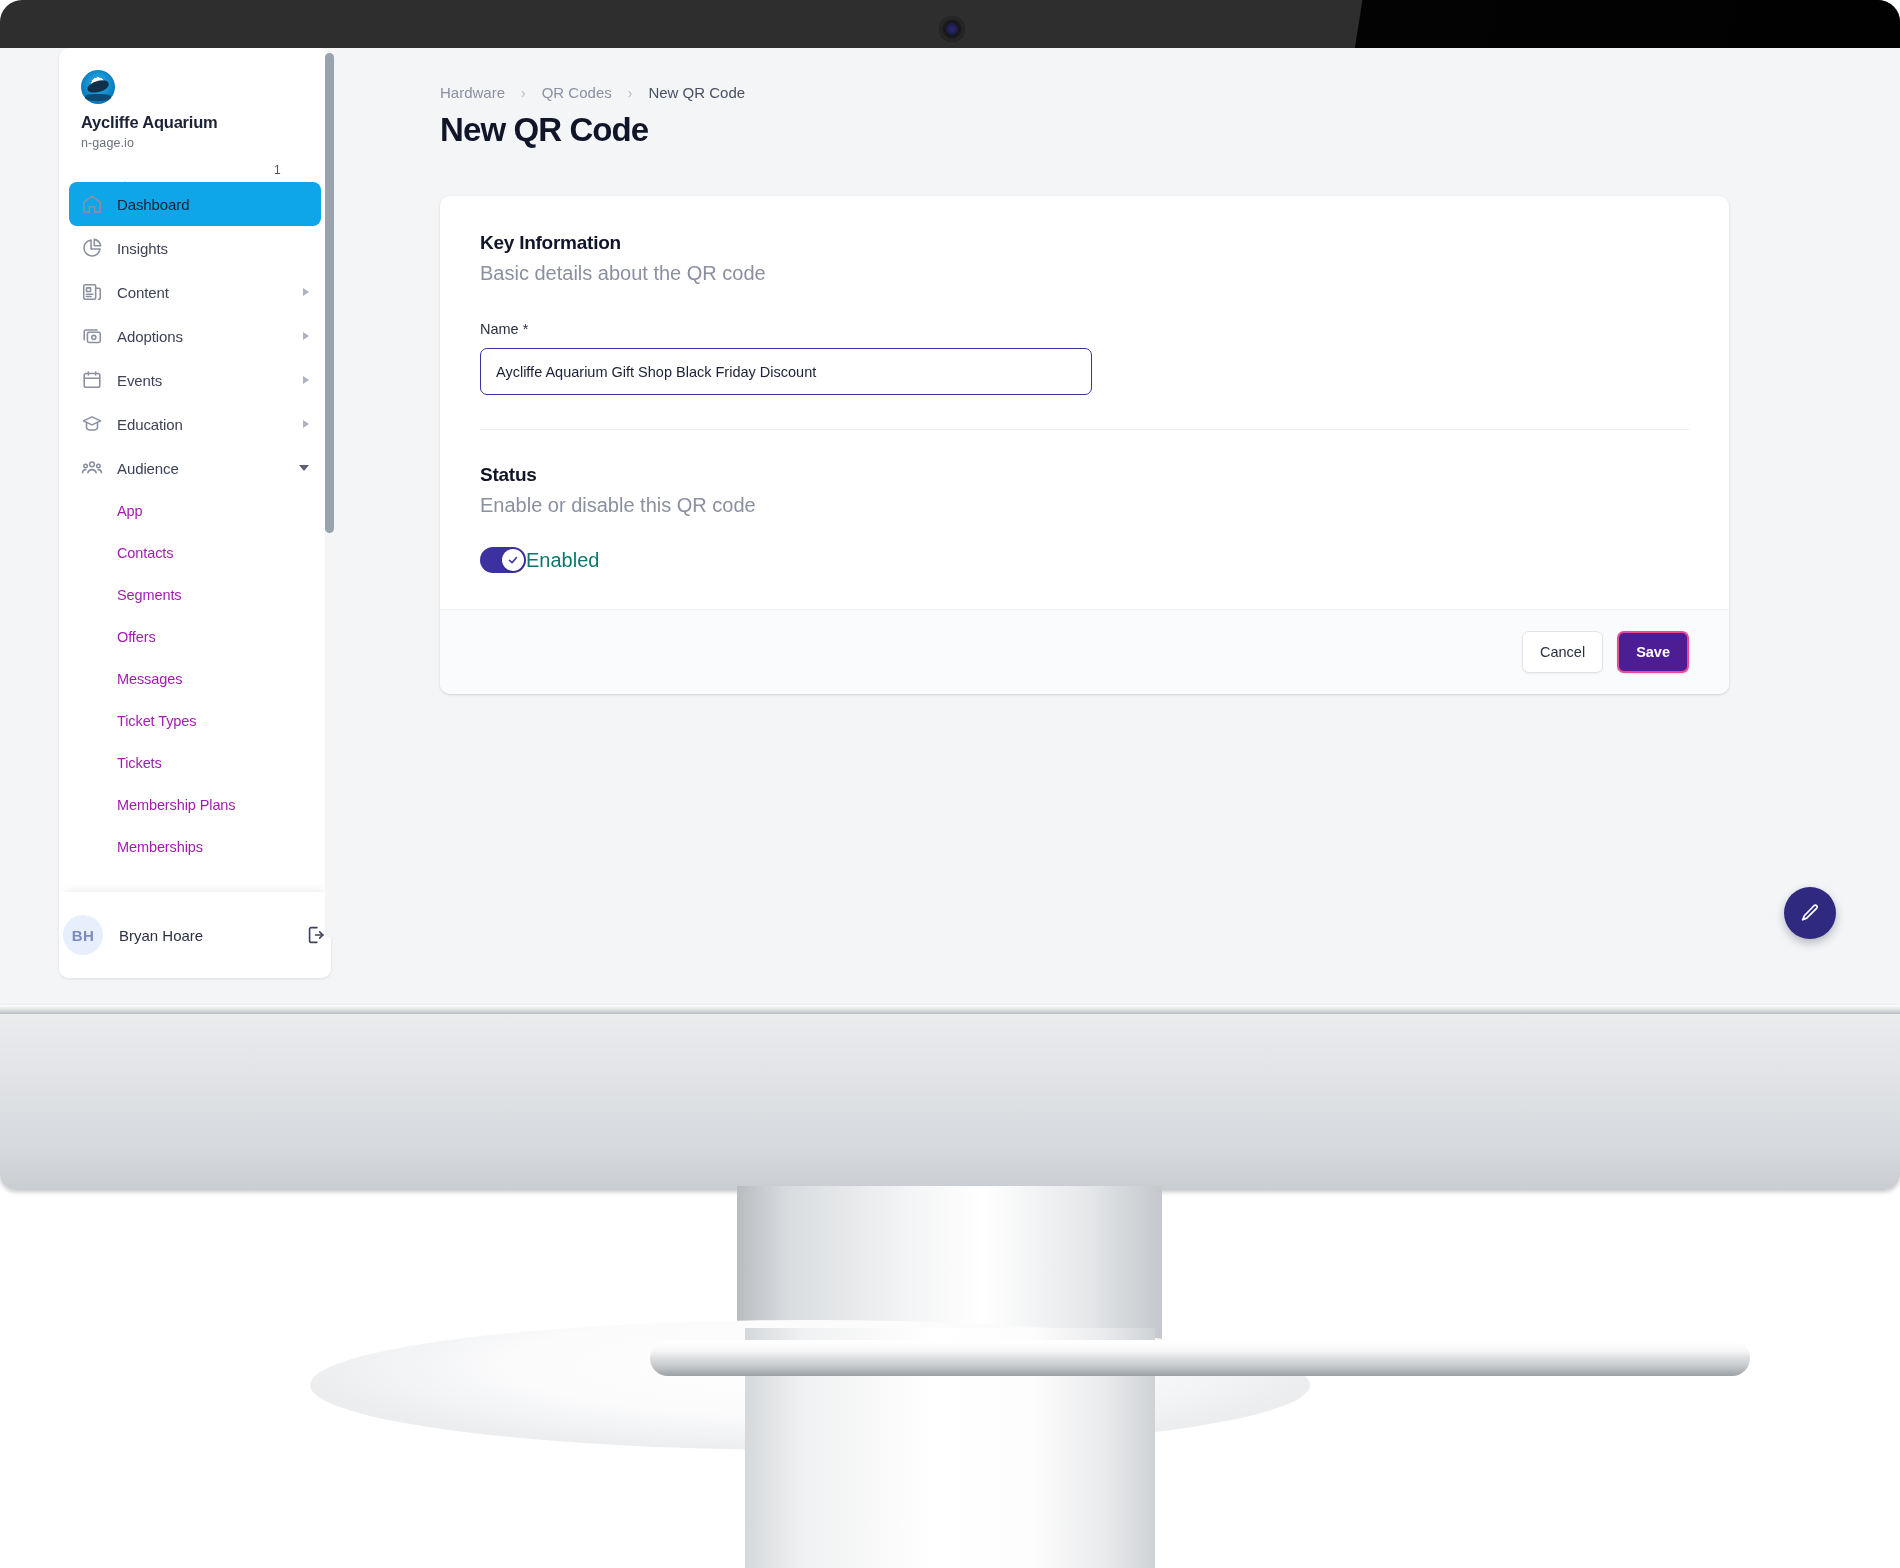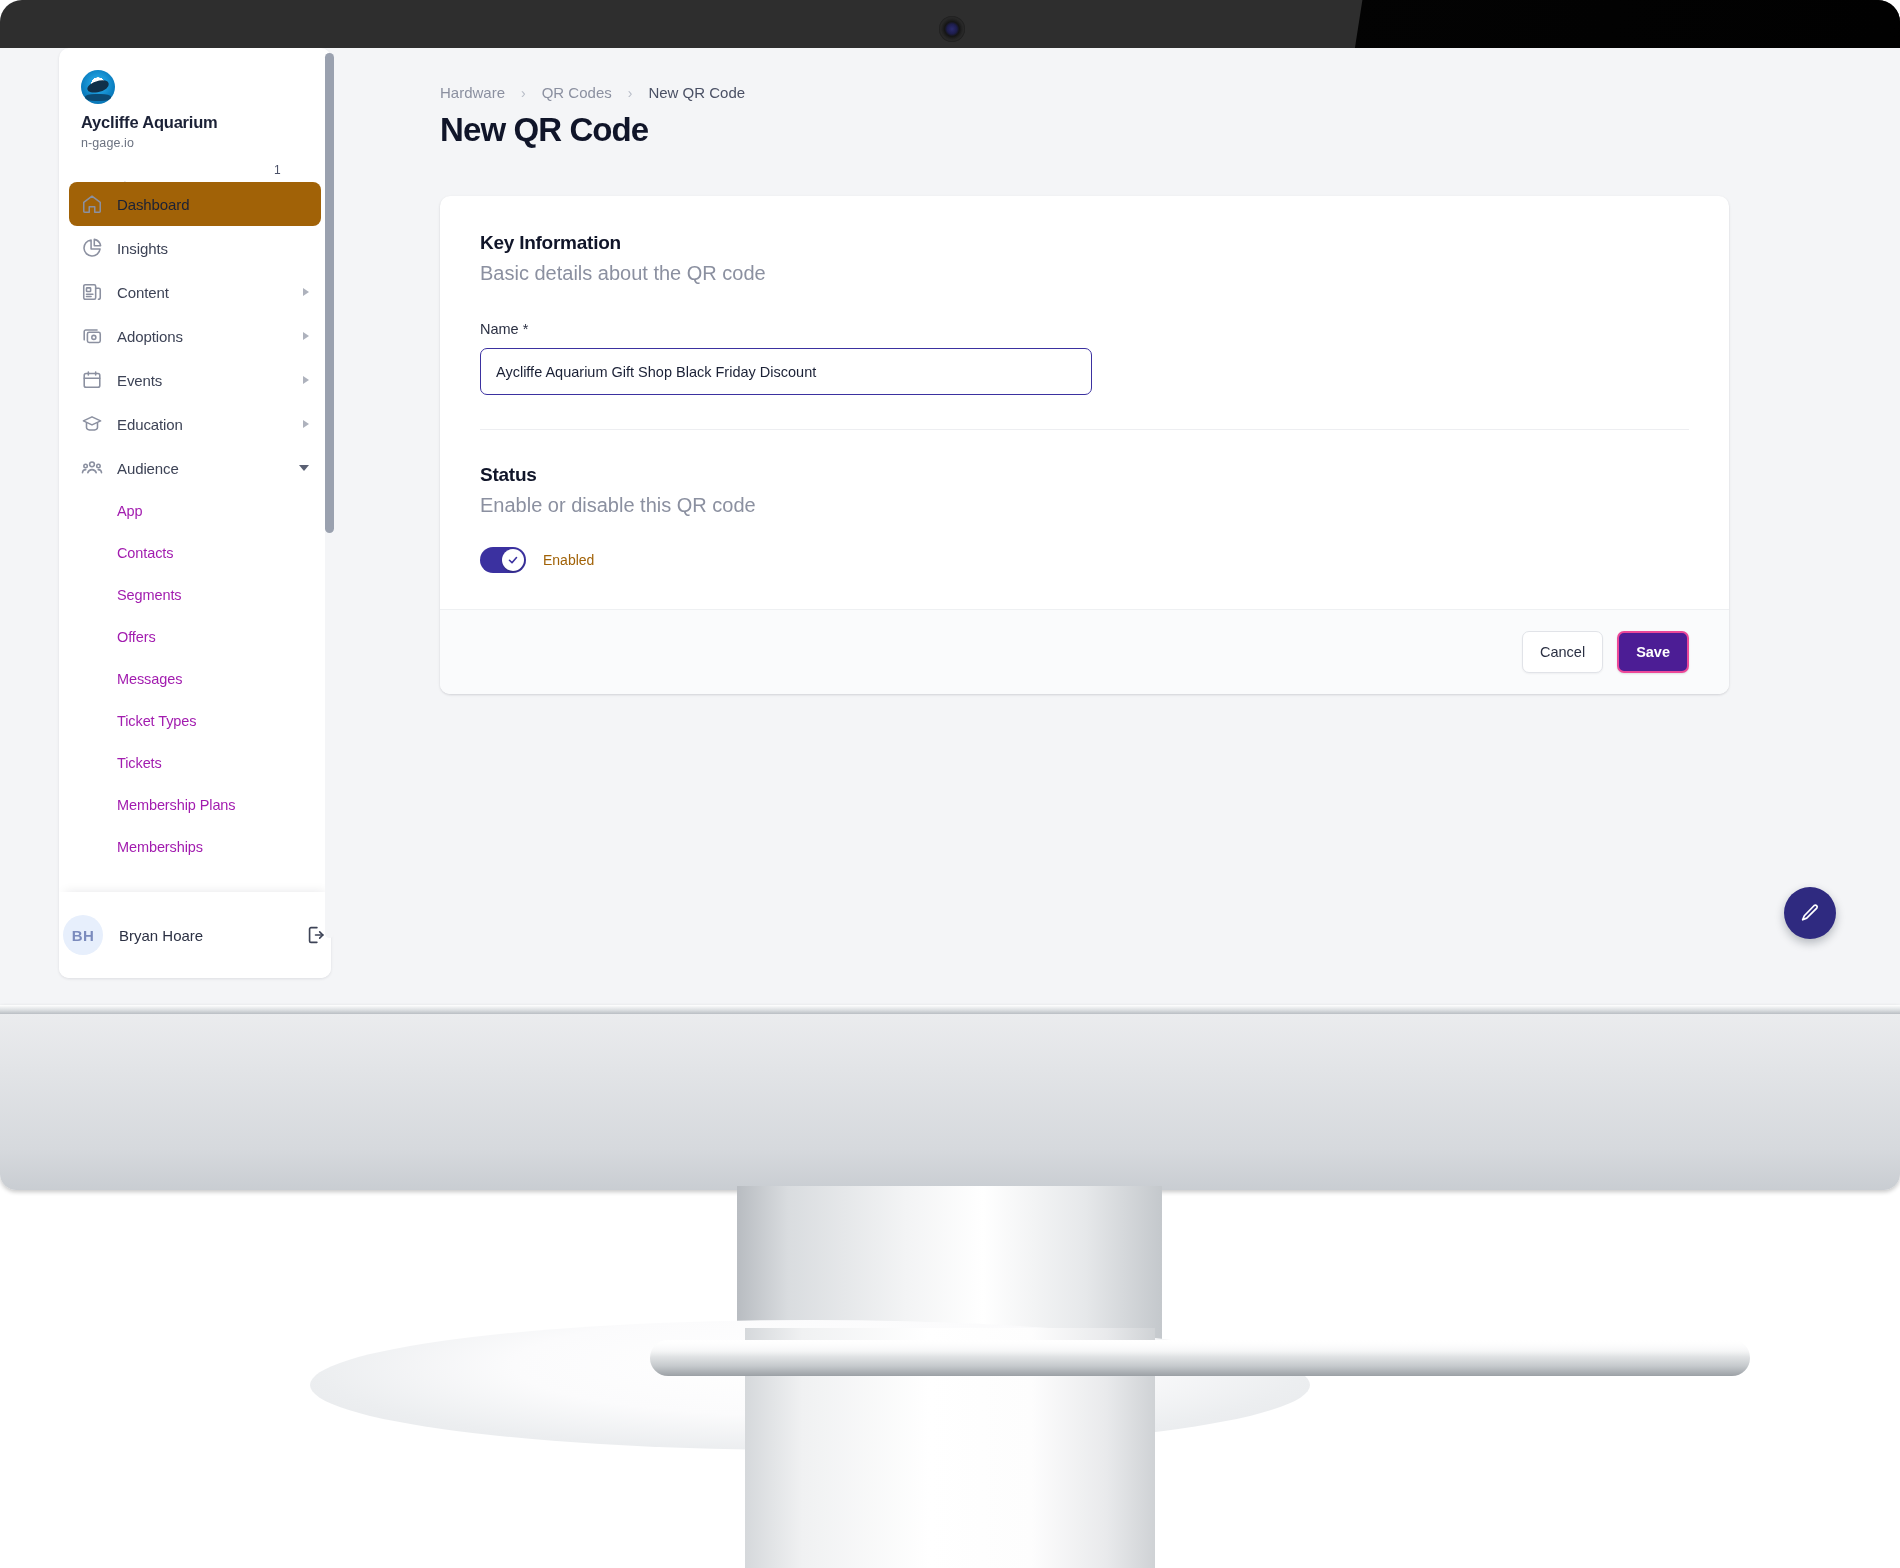--- a/index.html
+++ b/index.html
@@ -107,21 +107,21 @@
     position:absolute;left:22px;top:131px;font-size:12.5px;color:#b9bdc6;
     opacity:.55;
   }
   .brand-tick{position:absolute;left:215px;top:115px;font-size:12px;color:#4b5168;}
 
   .nav{margin-top:22px;}
   .nav-item{
     display:flex;align-items:center;height:44px;margin:0 10px;padding:0 12px;
     border-radius:8px;cursor:pointer;position:relative;
   }
-  .nav-item.active{background:#a16207;text-align:center;}
+  .nav-item.active{background:#0ea5e9;text-align:center;}
   .nav-ico{width:22px;height:22px;margin-right:14px;flex:0 0 22px;color:#8b90a0;}
   .nav-ico svg{display:block;width:22px;height:22px;}
   .nav-label{font-size:15px;color:#3d4356;letter-spacing:-.1px;}
   .nav-item.active .nav-label{color:#1b2136;font-weight:500;}
   .caret{
     position:absolute;right:12px;top:50%;transform:translateY(-50%);
     width:0;height:0;border-left:6px solid #aeb2bd;border-top:4.5px solid transparent;border-bottom:4.5px solid transparent;
   }
   .caret.down{
     border-left:5px solid transparent;border-right:5px solid transparent;
@@ -188,21 +188,21 @@
   .toggle-row{display:flex;align-items:center;margin-top:30px;padding-bottom:36px;}
   .switch{
     width:46px;height:26px;border-radius:13px;background:#3b31a0;position:relative;cursor:pointer;flex:0 0 46px;
   }
   .knob{
     position:absolute;right:2px;top:2px;width:22px;height:22px;border-radius:50%;background:#fff;
     display:flex;align-items:center;justify-content:center;
     box-shadow:0 1px 2px rgba(16,24,40,.3);
   }
   .knob svg{width:12px;height:12px;display:block;}
-  .toggle-label{margin-left:17px;font-size:14px;color:#a16207;font-weight:500;}
+  .toggle-label{font-size:20px;color:#0f766e;font-weight:500;}
 
   .card-foot{
     background:#fafbfc;border-top:1px solid #eef0f2;
     display:flex;justify-content:flex-end;align-items:center;gap:14px;
     padding:21px 40px;
   }
   .btn{
     border-radius:7px;font-size:14.5px;cursor:pointer;
     font-family:"Liberation Sans", sans-serif;
     padding:0 17px;height:42px;display:flex;align-items:center;

